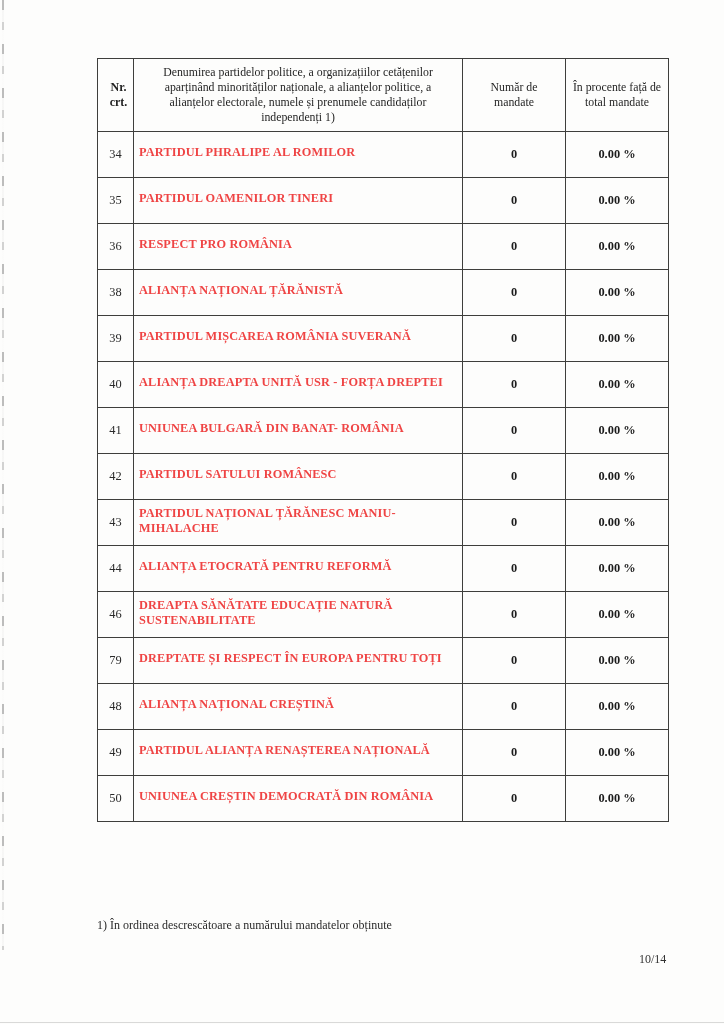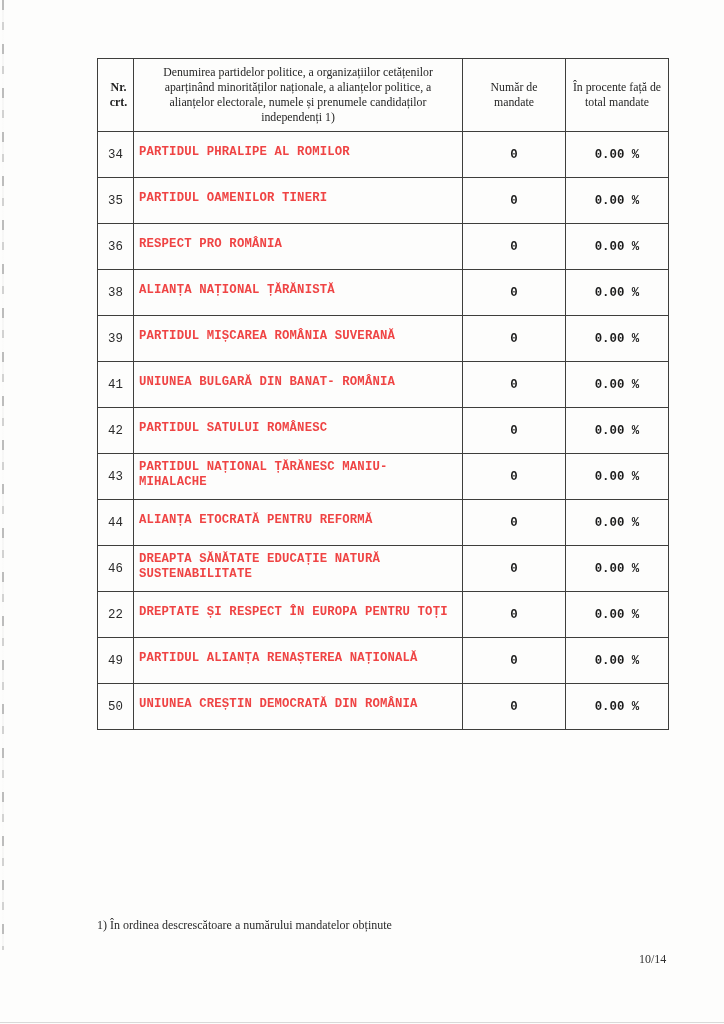--- a/index.html
+++ b/index.html
@@ -52,21 +52,21 @@
     width: 571px;
     border-collapse: collapse;
     table-layout: fixed;
   }
   table.mandates th,
   table.mandates td {
     border: 1.4px solid #3e3e3c;
     overflow: hidden;
   }
   thead tr { height: 73px; }
-  tbody tr { height: 46px; font-family: Liberation Mono, monospace; }
+  tbody tr { height: 46px; }
 
   th {
     font-weight: normal;
     font-size: 11.8px;
     line-height: 1.27;
     text-align: center;
     vertical-align: middle;
     color: #1f1f1f;
     padding: 0 2px;
     white-space: pre-line;
@@ -171,20 +171,26 @@
           <td class="c-mandates">0</td>
           <td class="c-percent">0.00 %</td>
         </tr>
         <tr>
           <td class="c-nr">39</td>
           <td class="c-name">PARTIDUL MIȘCAREA ROMÂNIA SUVERANĂ</td>
           <td class="c-mandates">0</td>
           <td class="c-percent">0.00 %</td>
         </tr>
         <tr>
+          <td class="c-nr">40</td>
+          <td class="c-name">ALIANȚA DREAPTA UNITĂ USR - FORȚA DREPTEI</td>
+          <td class="c-mandates">0</td>
+          <td class="c-percent">0.00 %</td>
+        </tr>
+        <tr>
           <td class="c-nr">41</td>
           <td class="c-name">UNIUNEA BULGARĂ DIN BANAT- ROMÂNIA</td>
           <td class="c-mandates">0</td>
           <td class="c-percent">0.00 %</td>
         </tr>
         <tr>
           <td class="c-nr">42</td>
           <td class="c-name">PARTIDUL SATULUI ROMÂNESC</td>
           <td class="c-mandates">0</td>
           <td class="c-percent">0.00 %</td>
@@ -203,22 +209,28 @@
           <td class="c-percent">0.00 %</td>
         </tr>
         <tr>
           <td class="c-nr">46</td>
           <td class="c-name">DREAPTA SĂNĂTATE EDUCAȚIE NATURĂ
 SUSTENABILITATE</td>
           <td class="c-mandates">0</td>
           <td class="c-percent">0.00 %</td>
         </tr>
         <tr>
-          <td class="c-nr">22</td>
+          <td class="c-nr">79</td>
           <td class="c-name">DREPTATE ȘI RESPECT ÎN EUROPA PENTRU TOȚI</td>
+          <td class="c-mandates">0</td>
+          <td class="c-percent">0.00 %</td>
+        </tr>
+        <tr>
+          <td class="c-nr">48</td>
+          <td class="c-name">ALIANȚA NAȚIONAL CREȘTINĂ</td>
           <td class="c-mandates">0</td>
           <td class="c-percent">0.00 %</td>
         </tr>
         <tr>
           <td class="c-nr">49</td>
           <td class="c-name">PARTIDUL ALIANȚA RENAȘTEREA NAȚIONALĂ</td>
           <td class="c-mandates">0</td>
           <td class="c-percent">0.00 %</td>
         </tr>
         <tr>

